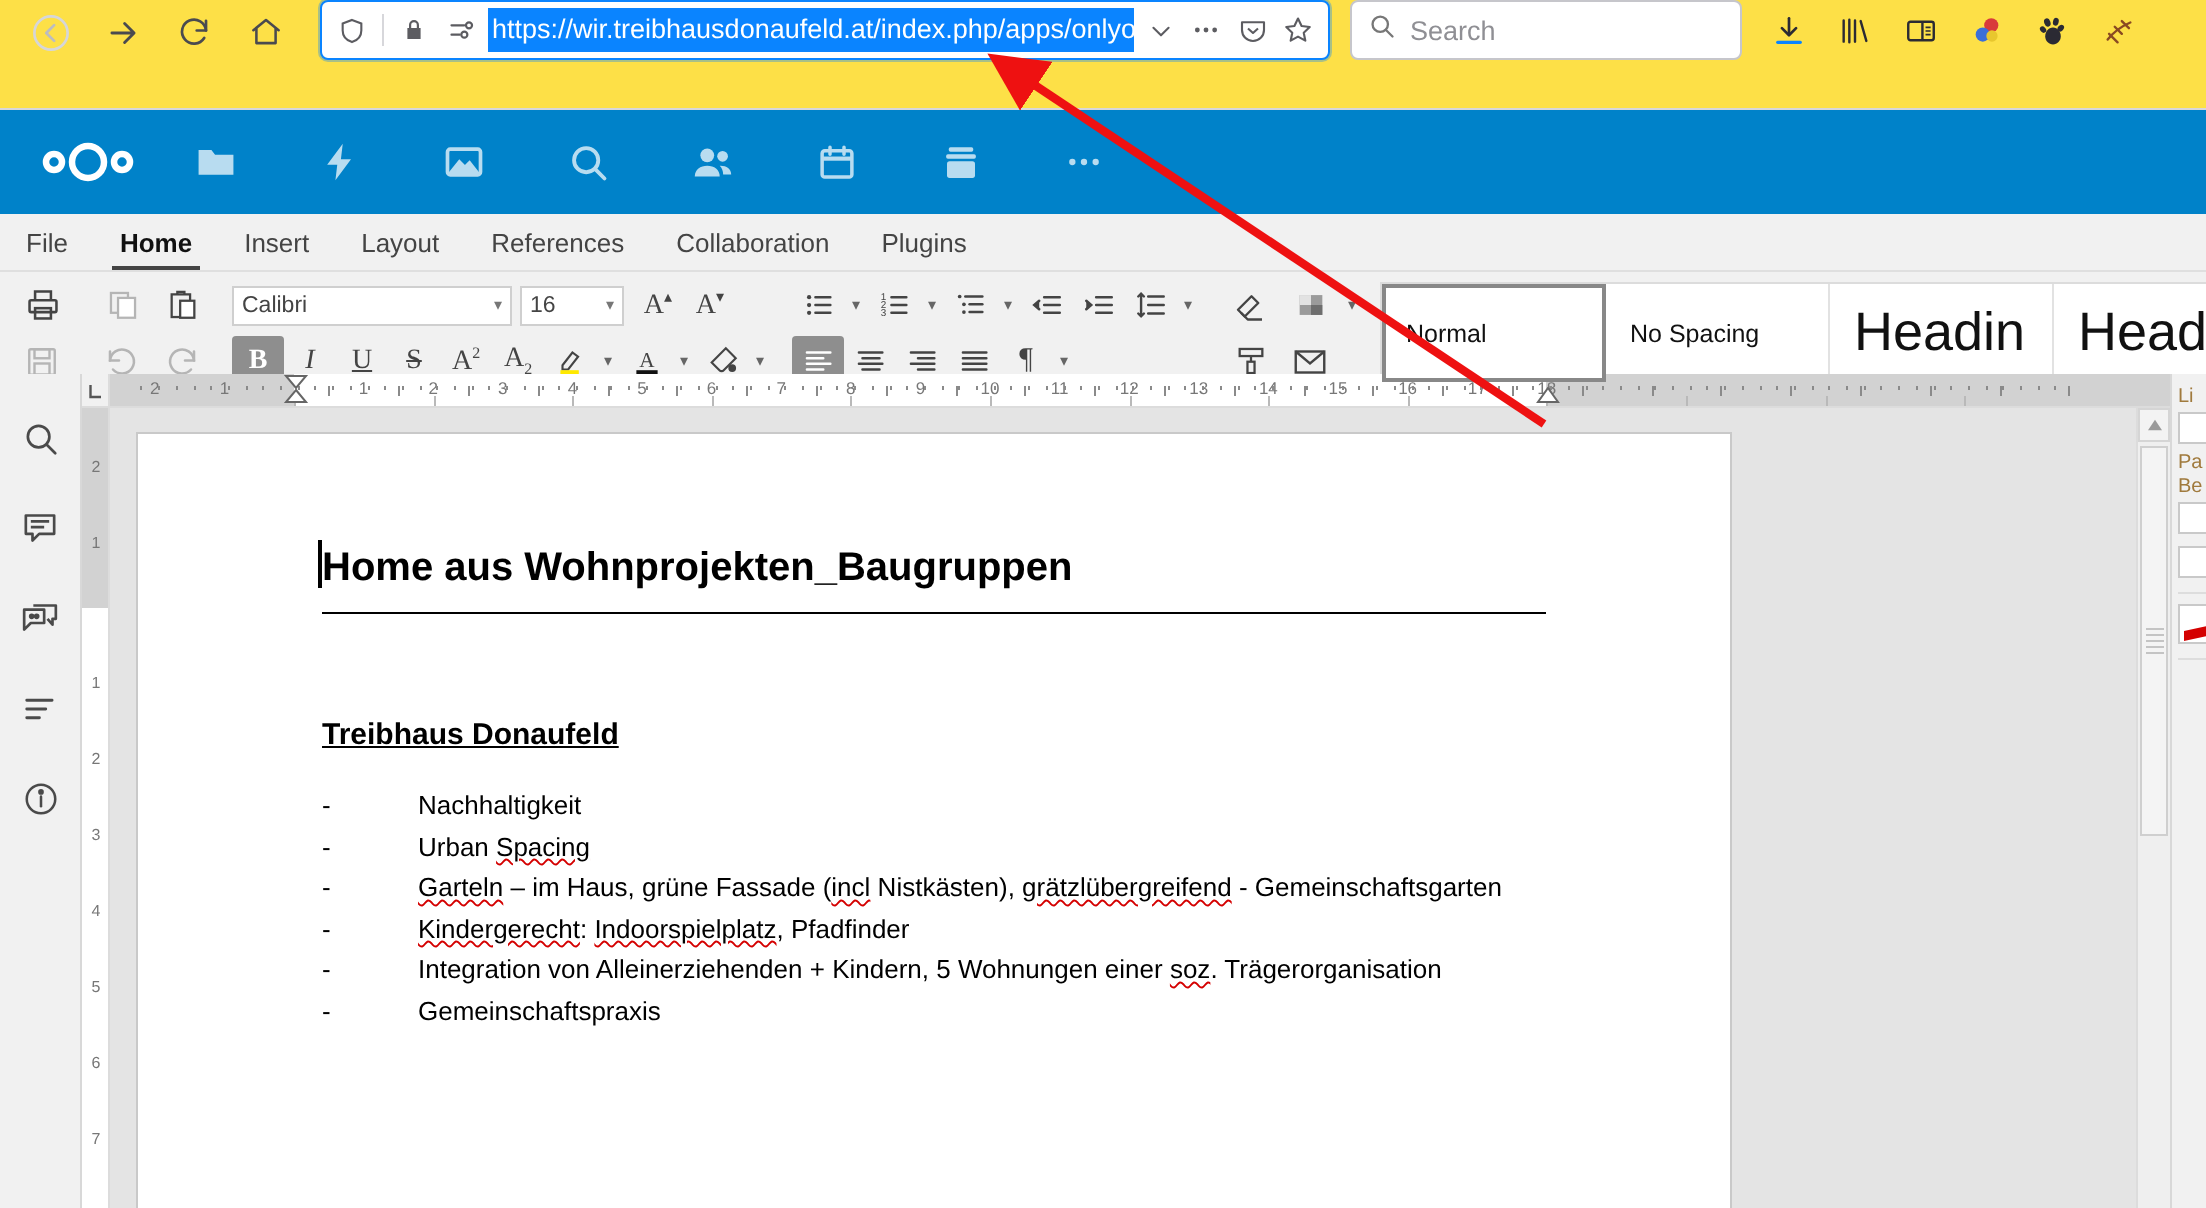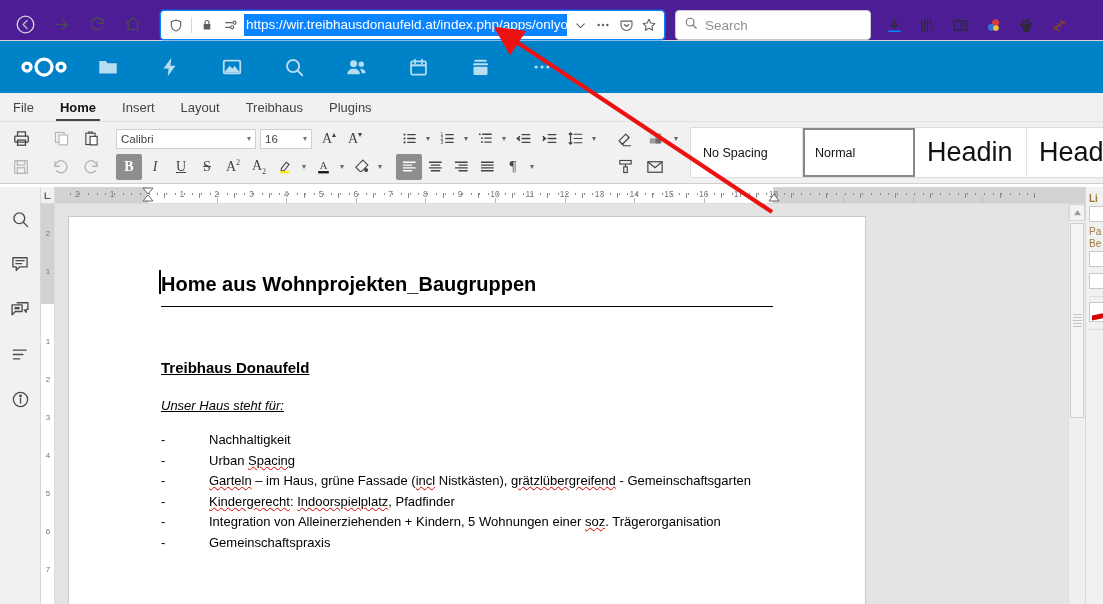--- a/index.html
+++ b/index.html
@@ -5,21 +5,21 @@
   * { box-sizing: border-box; }
   html, body { margin:0; padding:0; }
   body {
     width:1103px; height:604px; overflow:hidden;
     font-family:"Liberation Sans", sans-serif;
     background:#fff; position:relative;
   }
 
   
   .browser-bar{
-    height:41px; background:#4c1d95; display:flex; align-items:flex-end;
+    height:55px; background:#fde047; display:flex; align-items:flex-start;
     padding:0 8px; border-bottom:1px solid #d7d7db; position:relative;
   }
   .nav-btns{ display:flex; align-items:center; gap:2px; }
   .nav-btn{
     width:34px; height:32px; display:flex; align-items:center; justify-content:center;
     border-radius:4px; color:#4a4a4f;
   }
   .nav-btn.disabled{ color:#bcbcc0; }
   .urlbar{
     flex:1; height:30px; margin:0 6px 0 10px; background:#fff;
@@ -183,21 +183,21 @@
   .vs-grip{ width:9px; }
   .vs-grip i{ display:block; height:1px; background:#c4c4c4; margin:2px 0;}
 
   
   .right-panel{
     width:18px; background:#f1f1f1; border-left:1px solid #d8d8d8;
     font-size:10px; color:#444; padding:6px 0 0 3px; overflow:hidden;
     position:relative;
   }
   .rp-lbl{ color:#a07a3d; font-size:10px; white-space:nowrap; margin-top:4px;}
-  .rp-lbl.first{ margin-top:0;font-weight:bold; }
+  .rp-lbl.first{ margin-top:0; }
   .rp-input{ width:30px;height:16px;background:#fff;border:1px solid #c9c9c9; margin-top:2px;}
   .rp-hr{ height:1px; background:#ddd; margin:7px 0 5px 0; width:20px;}
   .rp-thumb{ width:22px;height:20px;background:#fff;border:1px solid #c9c9c9; position:relative; overflow:hidden;}
   .rp-thumb:after{
     content:""; position:absolute; left:2px; bottom:2px; width:14px;height:5px;
     background:#d40000; transform:skewY(-12deg);
   }
 
   
   .annot{ position:absolute; inset:0; pointer-events:none; z-index:50; }
@@ -396,21 +396,22 @@
         <circle cx="19" cy="12" r="1.9"></circle>
       </svg>
   </div>
 </div>
 
 <div class="oo-menu">
   <div class="oo-tab">File</div>
   <div class="oo-tab active">Home</div>
   <div class="oo-tab">Insert</div>
   <div class="oo-tab">Layout</div>
-  <div class="oo-tab">Treibhaus</div>
+  <div class="oo-tab">References</div>
+  <div class="oo-tab">Collaboration</div>
   <div class="oo-tab">Plugins</div>
 </div>
 
 <div class="oo-toolbar">
 
   <div class="tb-group">
     <div class="tb-row">
         <div class="tb-btn wide">
       <svg width="19" height="19" viewBox="0 0 24 24" fill="none" stroke="#444" stroke-width="1.6">
             <path d="M7 9V3.5h10V9"></path>
@@ -629,25 +630,25 @@
       <div class="tb-btn wide">
         <svg width="18" height="18" viewBox="0 0 24 24" fill="none" stroke="#444" stroke-width="1.6">
             <rect x="2.5" y="5" width="19" height="14"></rect>
             <path d="M2.5 5l9.5 8 9.5-8"></path>
           </svg>
       </div>
     </div>
   </div>
 
   <div class="style-gallery">
+    <div class="style-cell sel">
+      <span class="lbl">Normal</span>
+    </div>
     <div class="style-cell">
       <span class="lbl">No Spacing</span>
-    </div>
-    <div class="style-cell sel">
-      <span class="lbl">Normal</span>
     </div>
     <div class="style-cell h1">
       <span class="lbl">Headin</span>
     </div>
     <div class="style-cell h1">
       <span class="lbl">Headin</span>
     </div>
   </div>
 </div>
 
@@ -893,21 +894,20 @@
     </div>
 
     <div class="doc-scroll">
       <div class="page">
         <div class="page-inner">
           <div class="doc-title">
             <span class="caret-bar"></span>
             <span>Home aus Wohnprojekten_Baugruppen</span>
           </div>
           <div class="doc-h2">Treibhaus Donaufeld</div>
-          <div class="doc-lead">Unser Haus steht für:</div>
           <div class="doc-list" id="doc-list">
               <div class="doc-li">
                 <span class="dash">-</span>
                 <span><span>Nachhaltigkeit</span></span>
               </div>
               <div class="doc-li">
                 <span class="dash">-</span>
                 <span><span>Urban </span><span class="redsq">Spacing</span></span>
               </div>
               <div class="doc-li">

